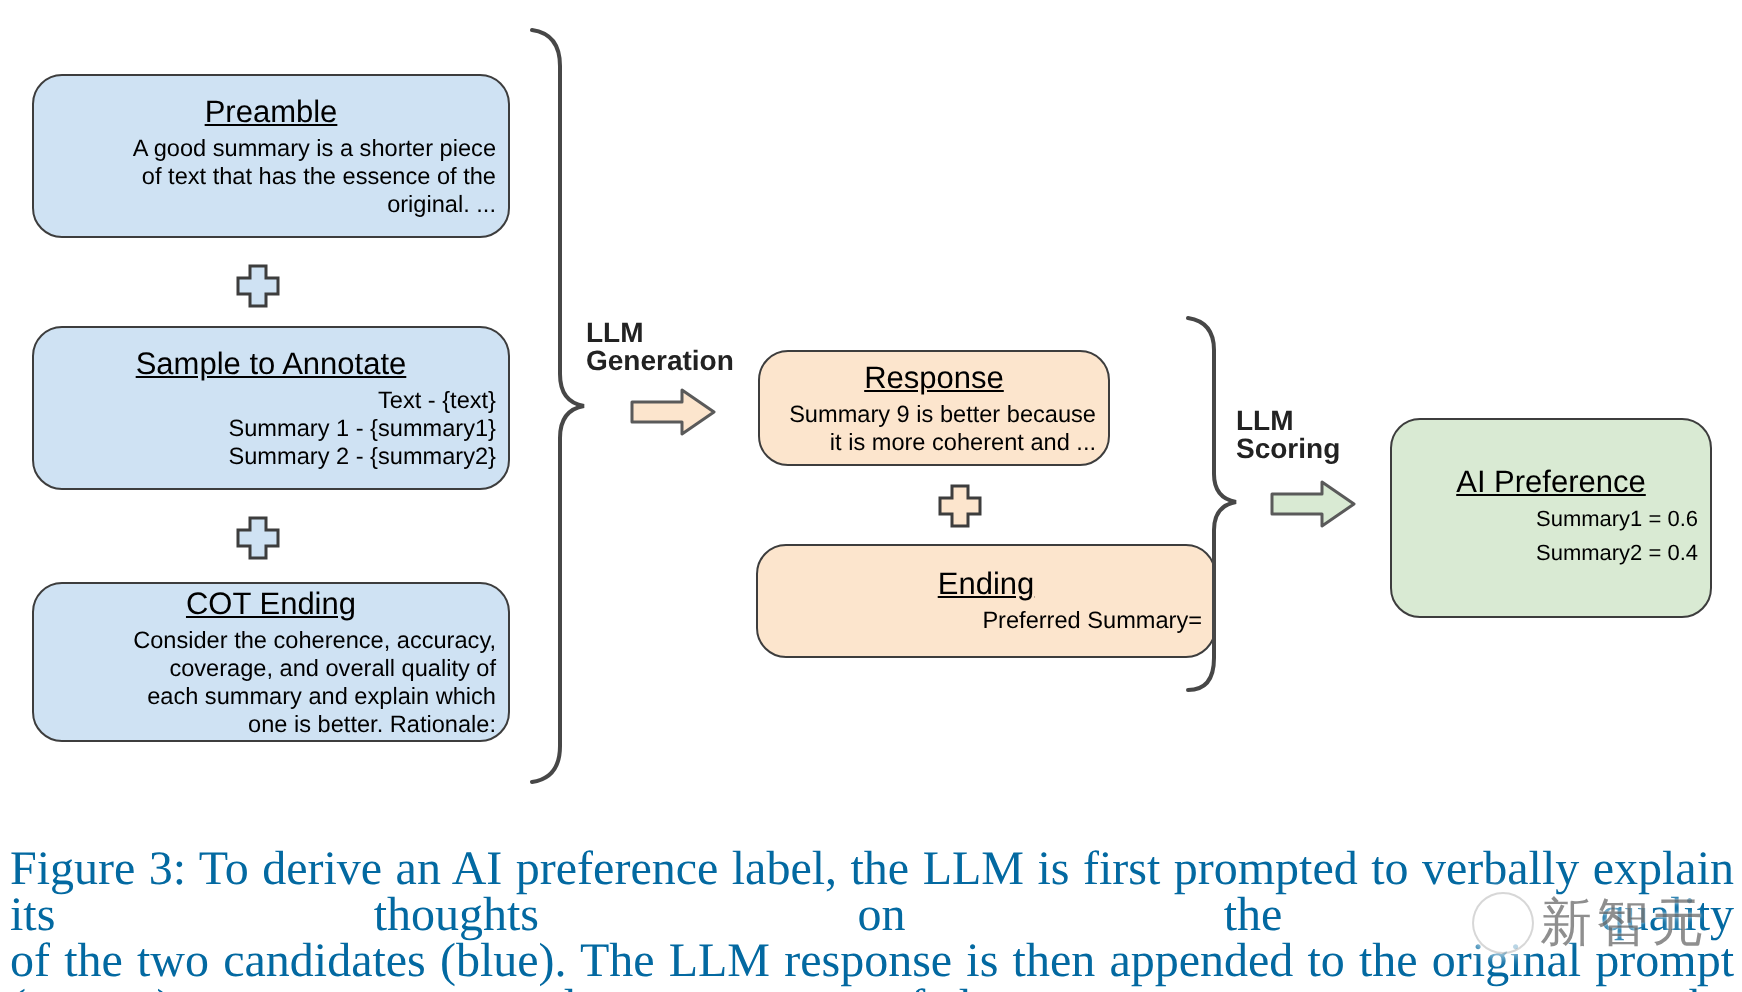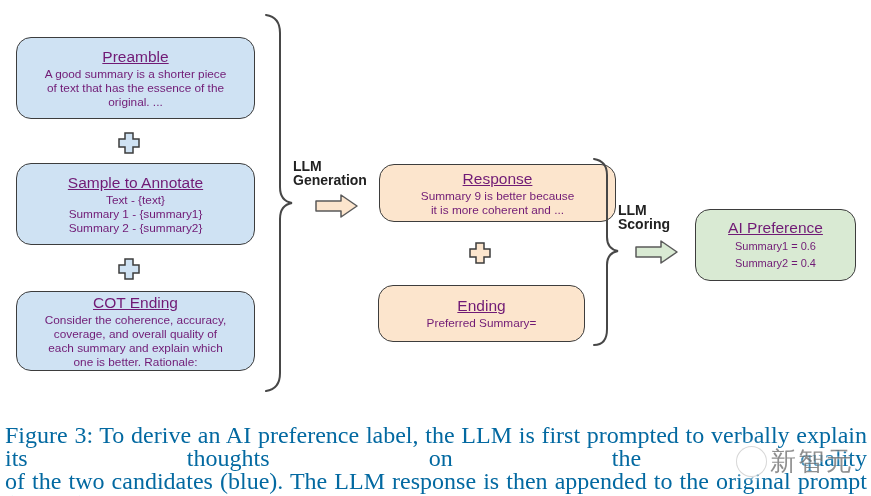--- a/index.html
+++ b/index.html
@@ -10,39 +10,40 @@
     background: #ffffff;
     overflow: hidden;
     font-family: "Liberation Sans", sans-serif;
   }
   .box {
     position: absolute;
     box-sizing: border-box;
     border: 1.6px solid #3d3d3d;
     border-radius: 15px;
     text-align: center;
-    color: #701a75;
+    color: #000000;
     display: flex;
     flex-direction: column;
     justify-content: center;
     padding: 2px 6px;
   }
   .box-blue   { background: var(--blue-fill); }
   .box-orange { background: var(--orange-fill); }
   .box-green  { background: var(--green-fill); }
   .box-title {
     font-size: 15.5px;
     line-height: 19px;
     text-decoration: underline;
     margin-bottom: 1px;
   }
   .box-body {
     font-size: 11.8px;
     line-height: 14.2px;
     white-space: pre-line;
+    text-align: right;
   }
   .box-green .box-body { font-size: 11px; line-height: 17px; }
   .flow-label {
     position: absolute;
     font-weight: bold;
     font-size: 14px;
     line-height: 14px;
     text-align: left;
     white-space: pre-line;
     color: #222;
@@ -129,46 +130,46 @@
   <svg class="shape" style="left:258px; top:13px;" width="40" height="380" viewBox="0 0 40 380">
     <path class="brace-path" d="M 8 2 Q 22 4 22 20 L 22 174 Q 22 188 34 190 Q 22 192 22 206 L 22 360 Q 22 376 8 378"></path>
   </svg>
 
   <div class="flow-label" style="left:293px; top:159px; width:80px;">LLM
 Generation</div>
   <svg class="shape" style="left:315px; top:194px;" width="44" height="24" viewBox="0 0 44 24">
     <polygon class="arrow-orange" points="1,7 26,7 26,1 42,12 26,23 26,17 1,17"></polygon>
   </svg>
 
-  <div class="box box-orange" style="left:379px; top:164px; width:237px; height:58px;">
+  <div class="box box-orange" style="left:379px; top:175px; width:176px; height:58px;">
     <div class="box-title">Response</div>
     <div class="box-body">Summary 9 is better because
 it is more coherent and ...</div>
   </div>
 
   <svg class="shape" style="left:468px; top:241px;" width="24" height="24" viewBox="0 0 24 24">
     <polygon class="plus-orange" points="8,2 16,2 16,8 22,8 22,16 16,16 16,22 8,22 8,16 2,16 2,8 8,8"></polygon>
   </svg>
 
-  <div class="box box-orange" style="left:378px; top:285px; width:207px; height:57px;">
+  <div class="box box-orange" style="left:378px; top:272px; width:230px; height:57px;">
     <div class="box-title">Ending</div>
     <div class="box-body">Preferred Summary=</div>
   </div>
 
   <svg class="shape" style="left:588px; top:157px;" width="38" height="190" viewBox="0 0 38 190">
     <path class="brace-path" d="M 6 2 Q 19 4 19 18 L 19 80 Q 19 92 30 94 Q 19 96 19 108 L 19 172 Q 19 188 6 188"></path>
   </svg>
 
   <div class="flow-label" style="left:618px; top:203px; width:80px;">LLM
 Scoring</div>
   <svg class="shape" style="left:635px; top:240px;" width="44" height="24" viewBox="0 0 44 24">
     <polygon class="arrow-green" points="1,7 26,7 26,1 42,12 26,23 26,17 1,17"></polygon>
   </svg>
 
-  <div class="box box-green" style="left:695px; top:209px; width:161px; height:72px;">
+  <div class="box box-green" style="left:695px; top:209px; width:161px; height:100px;">
     <div class="box-title">AI Preference</div>
     <div class="box-body">Summary1 = 0.6
 Summary2 = 0.4</div>
   </div>
 
   <div class="caption">
     <div class="cap-line">Figure 3: To derive an AI preference label, the LLM is first prompted to verbally explain its thoughts on the quality</div>
     <div class="cap-line">of the two candidates (blue). The LLM response is then appended to the original prompt (orange) and fed to the</div>
   </div>
 

